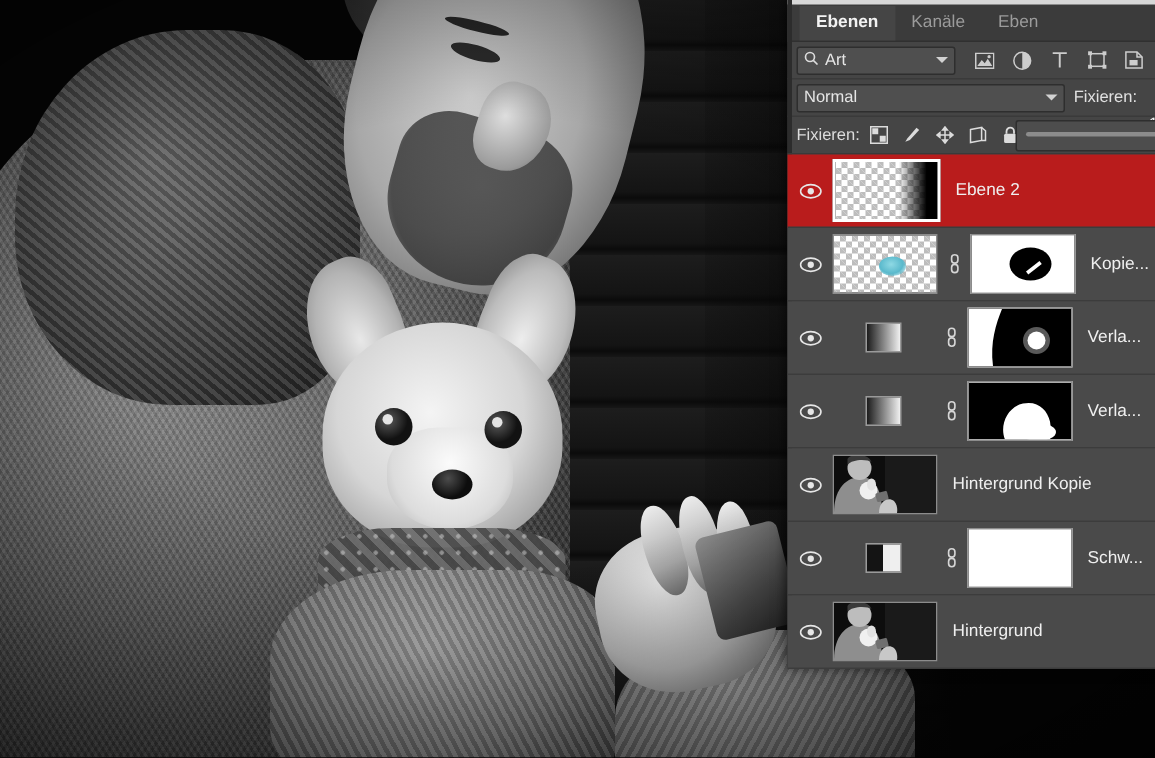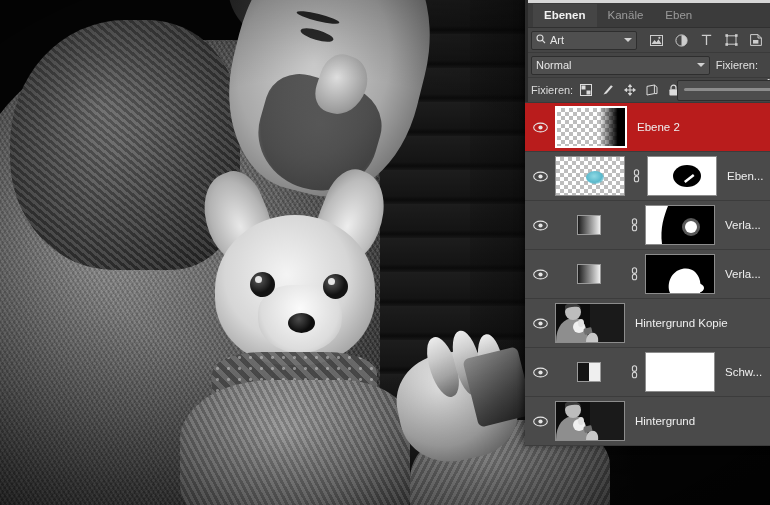--- a/index.html
+++ b/index.html
@@ -359,21 +359,21 @@
             <rect x="2.4" y="7.2" width="4.2" height="5.6" rx="2.1" fill="none" stroke="#d6d6d6" stroke-width="1.1"></rect>
           </svg>
       </span>
       <span class="mask">
         <svg width="68" height="38" viewBox="0 0 68 38">
             <rect width="68" height="38" fill="#ffffff"></rect>
             <ellipse cx="39" cy="19" rx="14" ry="11" fill="#000000"></ellipse>
             <path d="M36 24 L45 17 L46.5 19 L37.5 26 Z" fill="#ffffff"></path>
           </svg>
       </span>
-      <span class="lname">Eben...</span>
+      <span class="lname">Kopie...</span>
     </div>
 
     <div class="lrow">
       <span class="eye">
         <svg width="15" height="11" viewBox="0 0 15 11">
             <ellipse cx="7.5" cy="5.5" rx="6.8" ry="4.4" fill="none" stroke="#e6e6e6" stroke-width="1.1"></ellipse>
             <circle cx="7.5" cy="5.5" r="2.1" fill="#e6e6e6"></circle>
           </svg>
       </span>
       <span class="adjIcon">

